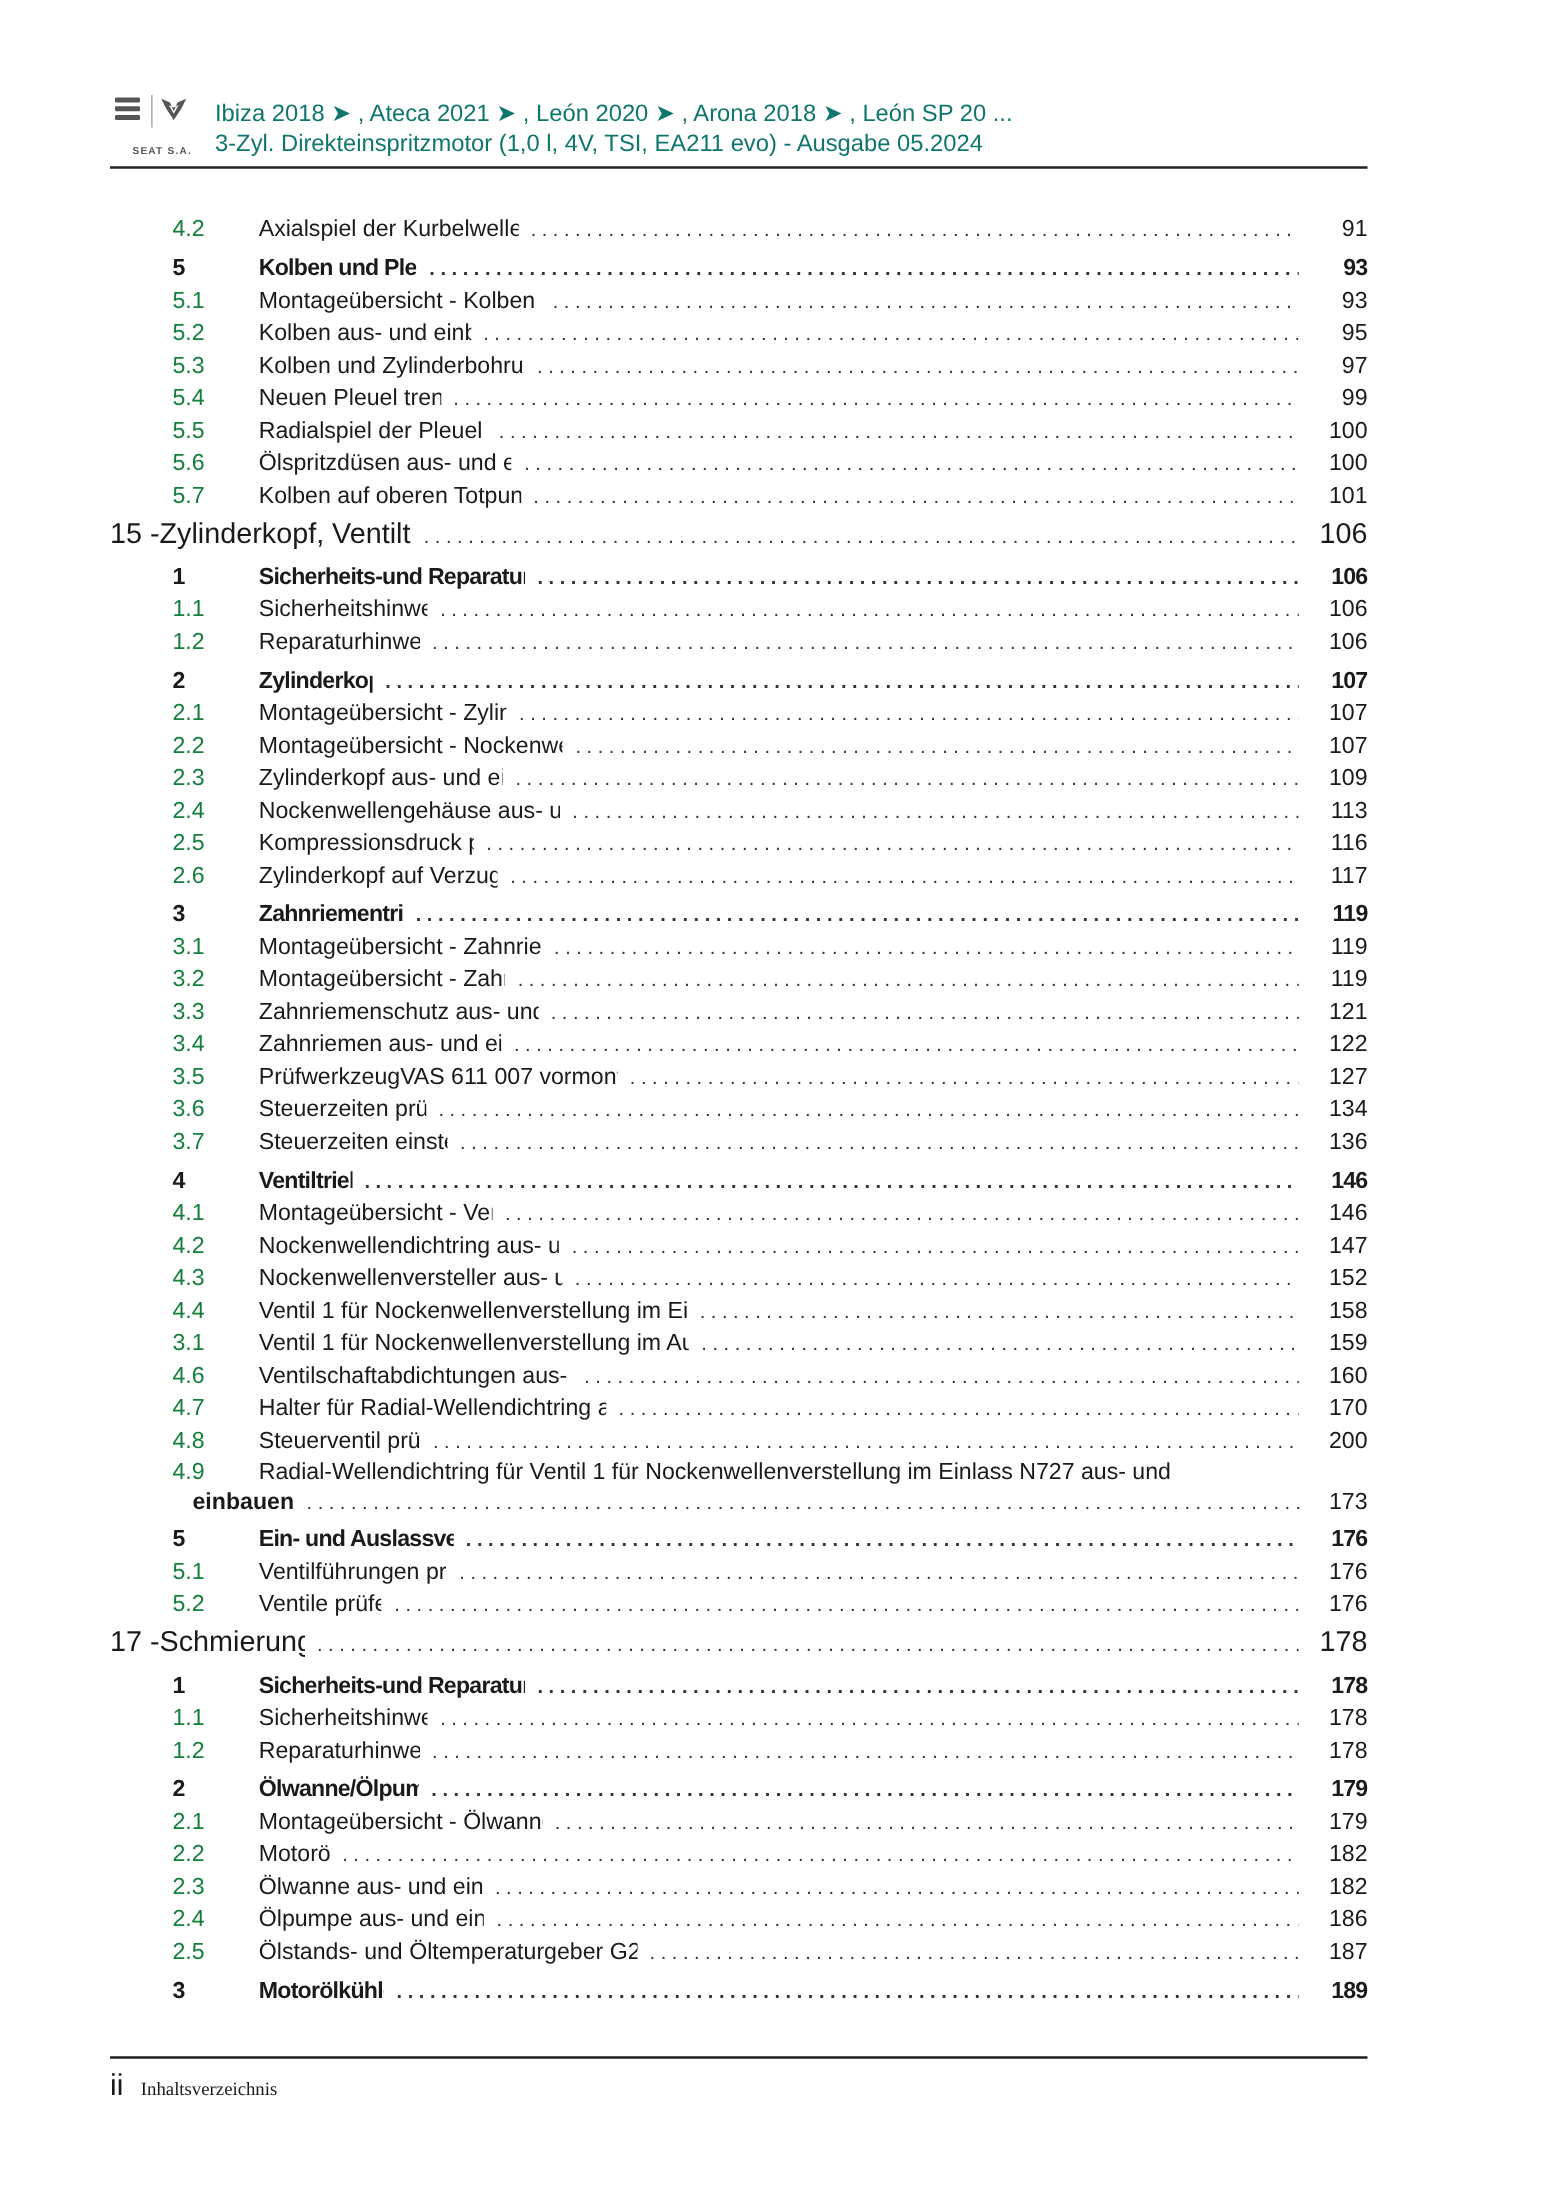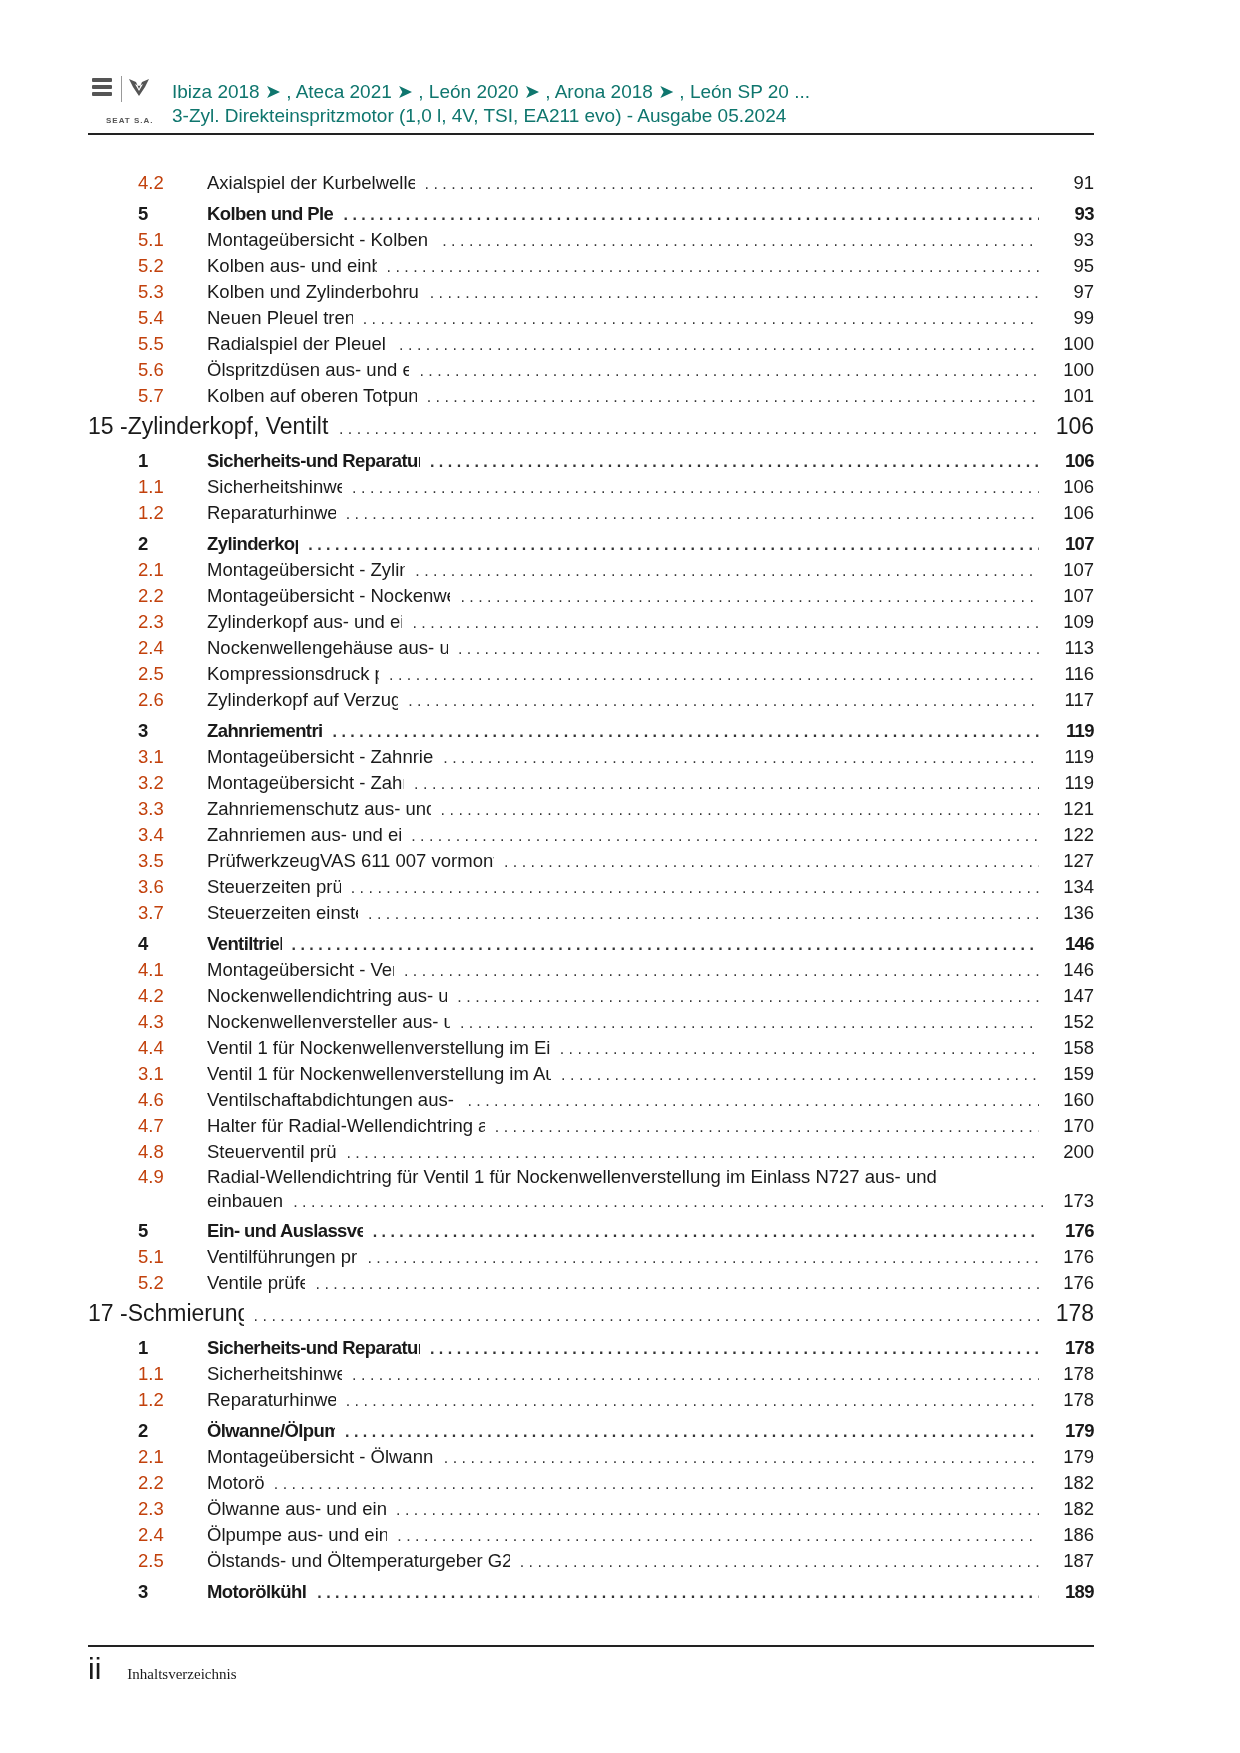--- a/index.html
+++ b/index.html
@@ -21,43 +21,43 @@
     
     .toc { position: absolute; left: 88px; top: 170px; width: 1006px; }
     .row { position: relative; display: flex; align-items: baseline; white-space: nowrap; }
     .row .num { flex: 0 0 auto; }
     .row .title { flex: 0 1 auto; overflow: hidden; }
     .row .dots { flex: 1 1 auto; overflow: hidden; color: #333; letter-spacing: 5.2px; margin: 0 10px; font-size: 16px; }
     .row .dots::before { content: ". . . . . . . . . . . . . . . . . . . . . . . . . . . . . . . . . . . . . . . . . . . . . . . . . . . . . . . . . . . . . . . . . . . . . . . . . . . . . . . . . . . . . . . . . . . . . ."; letter-spacing: 0; }
     .row .page { flex: 0 0 auto; text-align: right; min-width: 40px; }
 
     .row.sub { font-size: 18.5px; height: 26px; line-height: 26px; }
-    .row.sub .num { width: 50px; margin-left: 50px; color: #c2410c; }
+    .row.sub .num { width: 50px; margin-left: 50px; color: #15803d; }
     .row.sub .title { margin-left: 19px; }
     .row.sub .page { width: 45px; }
 
     .row.sec { font-size: 18.5px; height: 26px; line-height: 26px; font-weight: bold; letter-spacing: -0.6px; margin-top: 5px; }
     .row.sec .num { width: 50px; margin-left: 50px; }
     .row.sec .title { margin-left: 19px; }
     .row.sec .page { width: 45px; }
 
     .row.chap { font-size: 23px; height: 34px; line-height: 34px; margin-top: 0; margin-bottom: 2px; }
     .row.chap .num { margin-left: 0; }
     .row.chap .title { margin-left: 0; }
     .row.chap .page { width: 45px; font-size: 23px; }
     .wrap-cont { display: flex; align-items: baseline; font-size: 18.5px; height: 24px; line-height: 24px; white-space: nowrap; }
-    .wrap-cont .title { margin-left: 119px; }
+    .wrap-cont .title { margin-left: 66px; font-weight: bold; }
     .wrap-cont .dots { flex: 1 1 auto; overflow: hidden; margin: 0 10px; font-size: 16px; color: #333; }
     .wrap-cont .dots::before { content: ". . . . . . . . . . . . . . . . . . . . . . . . . . . . . . . . . . . . . . . . . . . . . . . . . . . . . . . . . . . . . . . . . . . . . . . . . . . . . . . . . . . . . . . . . . . . . . . . . . . . . . ."; }
     .wrap-cont .page { width: 45px; text-align: right; }
 
     
     .footer-rule { position: absolute; left: 88px; top: 1645px; width: 1006px; height: 2px; background: #222; }
     .footer { position: absolute; left: 88px; top: 1652px; display: flex; align-items: baseline; }
-    .footer .pagenum { font-size: 30px; line-height: 34px; margin-right: 26px; }
+    .footer .pagenum { font-size: 24px; line-height: 34px; margin-right: 14px; }
     .footer .label { font-size: 15px; font-family: Liberation Serif, serif; }
   </style>
 </head>
 <body>
 
 <div class="header">
   <div class="logo">
     <div class="logo-seat">
       <span></span>
         <span></span>

